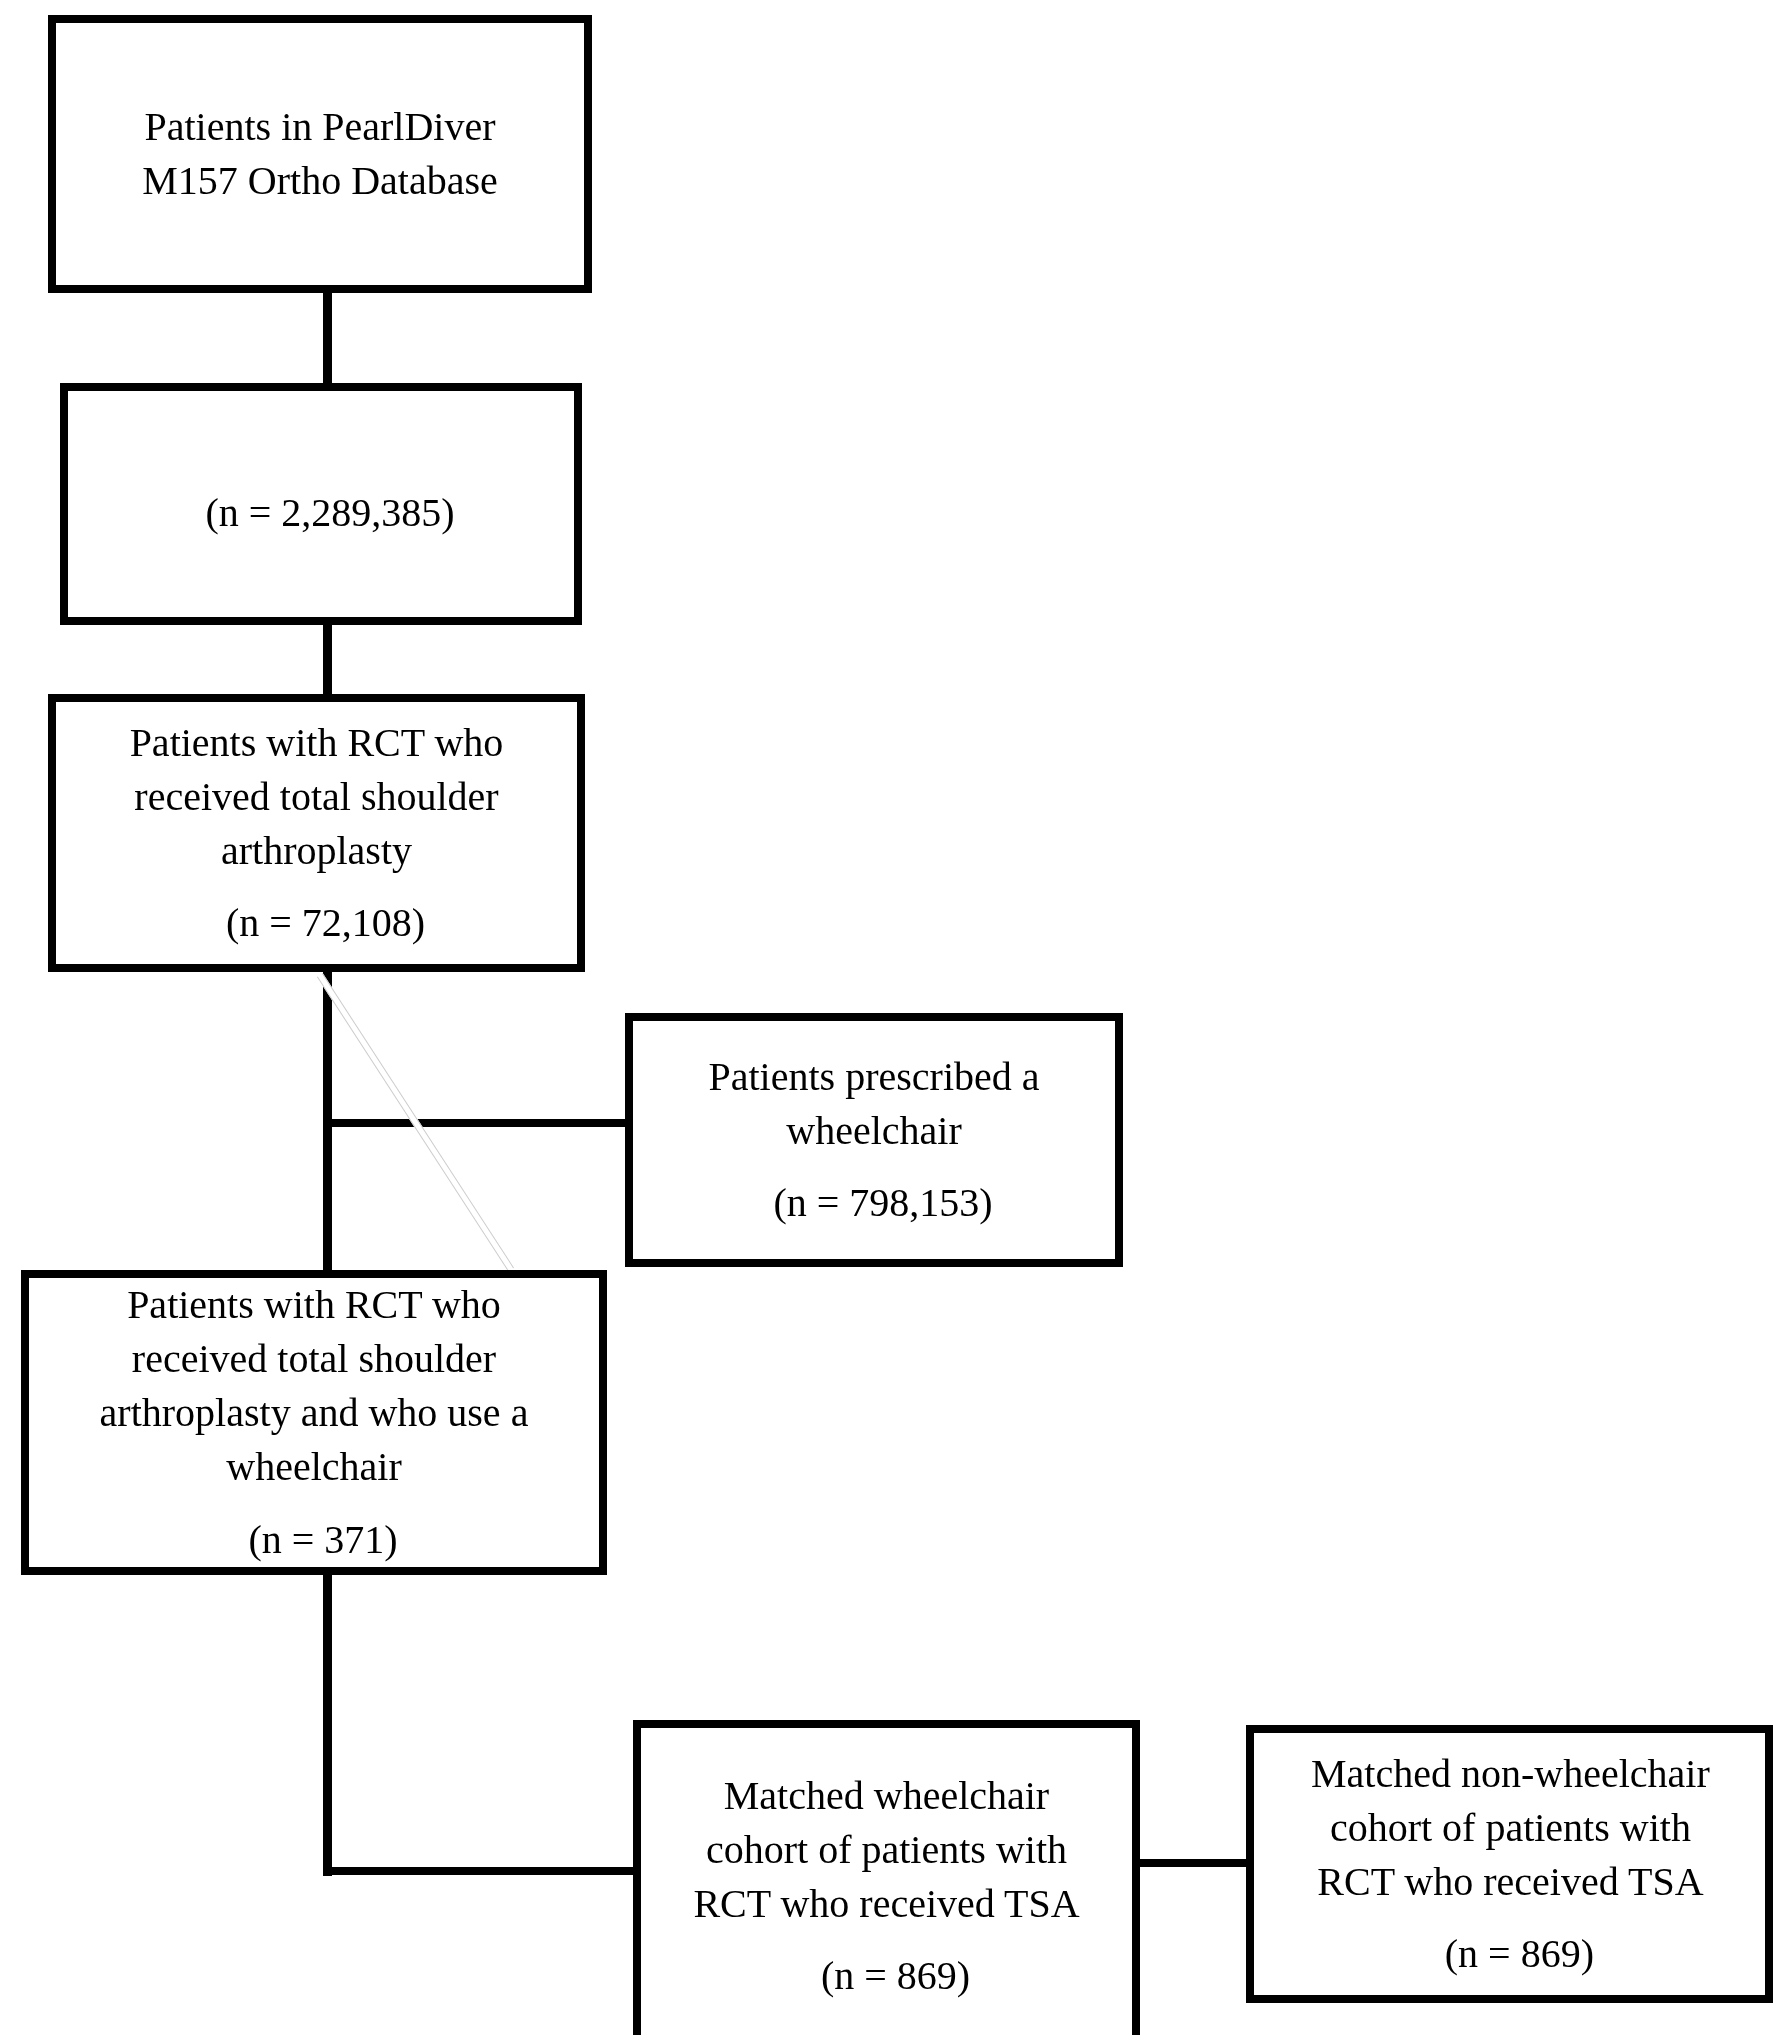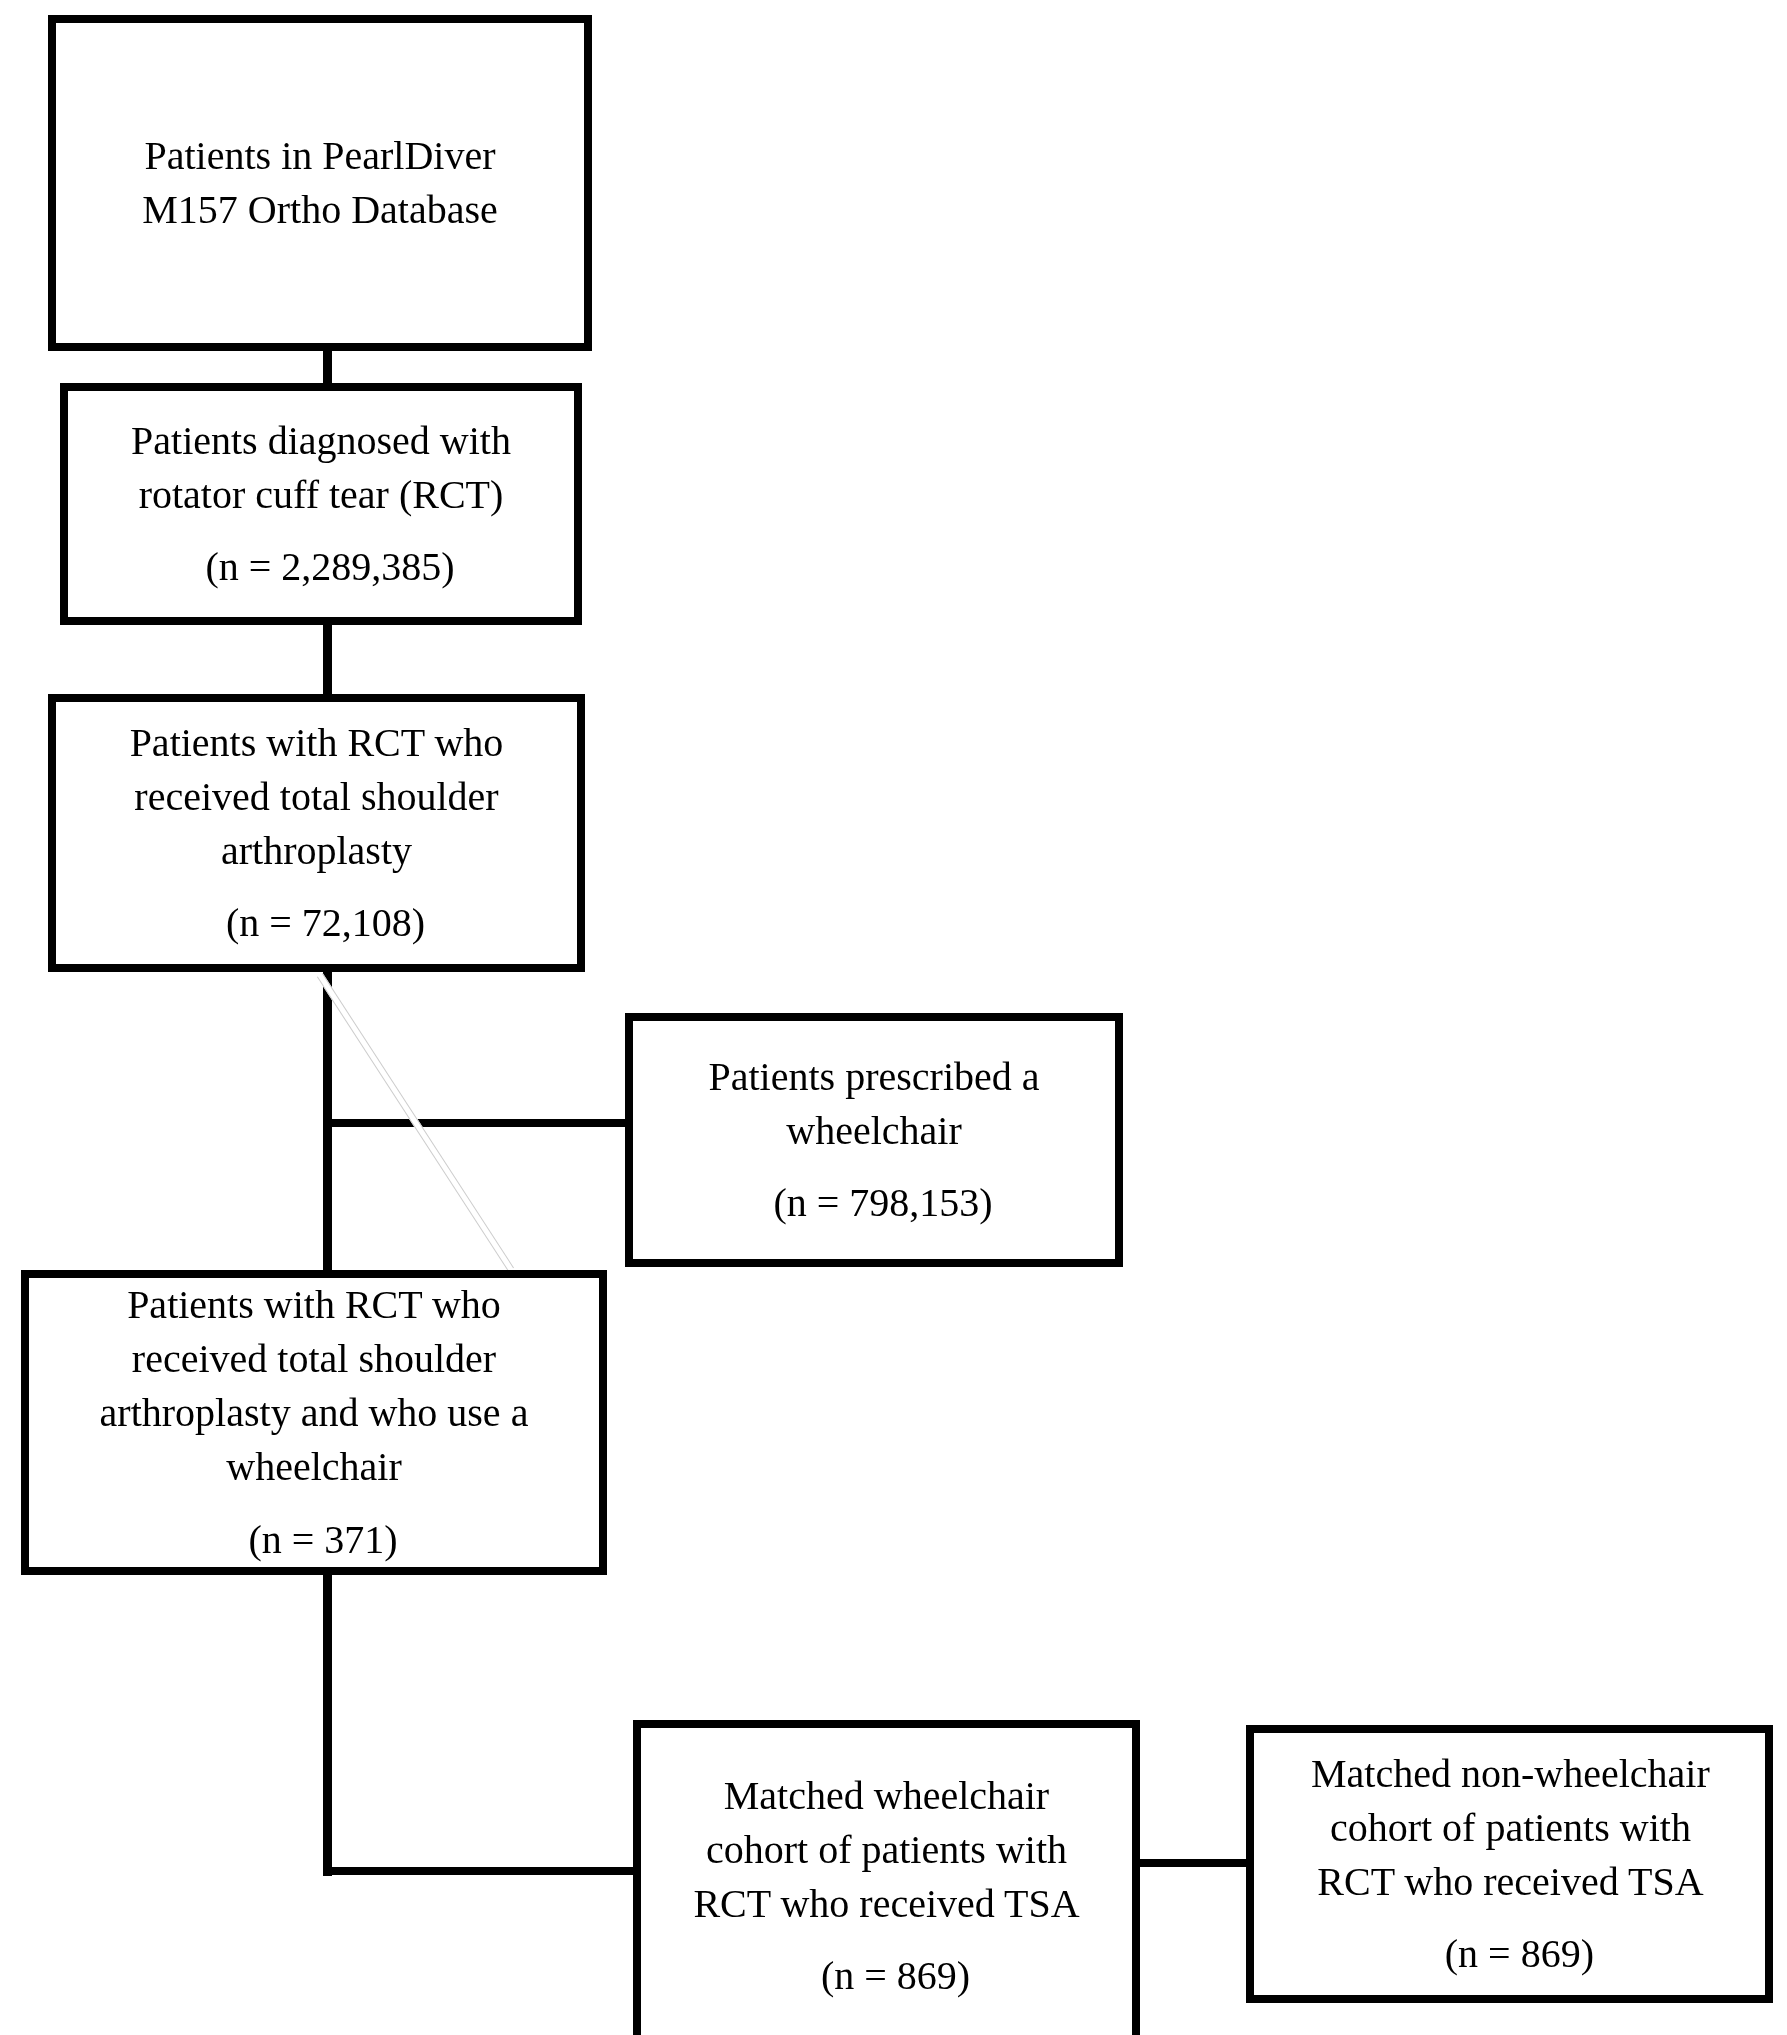--- a/index.html
+++ b/index.html
@@ -48,21 +48,21 @@
   }
   .artifact {
     position: absolute;
     background: #ffffff;
     border-left: 1.5px solid #cccccc;
     border-right: 1.5px solid #cccccc;
     z-index: 2;
   }
 
   
-  #box-source            { left: 48px;   top: 15.4px;   width: 544px; height: 336px; }
+  #box-source            { left: 48px;   top: 15.4px;   width: 544px; height: 278px; }
   #box-rct               { left: 60px;   top: 383px;  width: 522px; height: 242px; }
   #box-tsa               { left: 48px;   top: 694px;  width: 537px; height: 278px; }
   #box-wheelchair        { left: 625px;  top: 1013px; width: 498px; height: 254px; }
   #box-tsa-wheelchair    { left: 21px;   top: 1270px; width: 586px; height: 305px; }
   #box-matched-wc        { left: 633px;  top: 1720px; width: 507px; height: 332px; }
   #box-matched-nonwc     { left: 1246px; top: 1725px; width: 527px; height: 278px; padding-left: 8px; }
 
   
   #conn-source-rct       { left: 323px;  top: 288px;  width: 8.5px;  height: 100px; }
   #conn-rct-tsa          { left: 323px;  top: 621px;  width: 8.5px;  height: 77px; }
@@ -90,22 +90,20 @@
   <div class="connector" id="conn-wc-nonwc"></div>
 
   <div class="artifact" id="stray-line"></div>
 
   <div class="box" id="box-source">
     <div class="label">Patients in PearlDiver
 M157 Ortho Database</div>
   </div>
 
   <div class="box" id="box-rct">
-    <div class="label">Patients diagnosed with
-rotator cuff tear (RCT)</div>
     <div class="nline">(n = 2,289,385)</div>
   </div>
 
   <div class="box" id="box-tsa">
     <div class="label">Patients with RCT who
 received total shoulder
 arthroplasty</div>
     <div class="nline">(n = 72,108)</div>
   </div>
 

